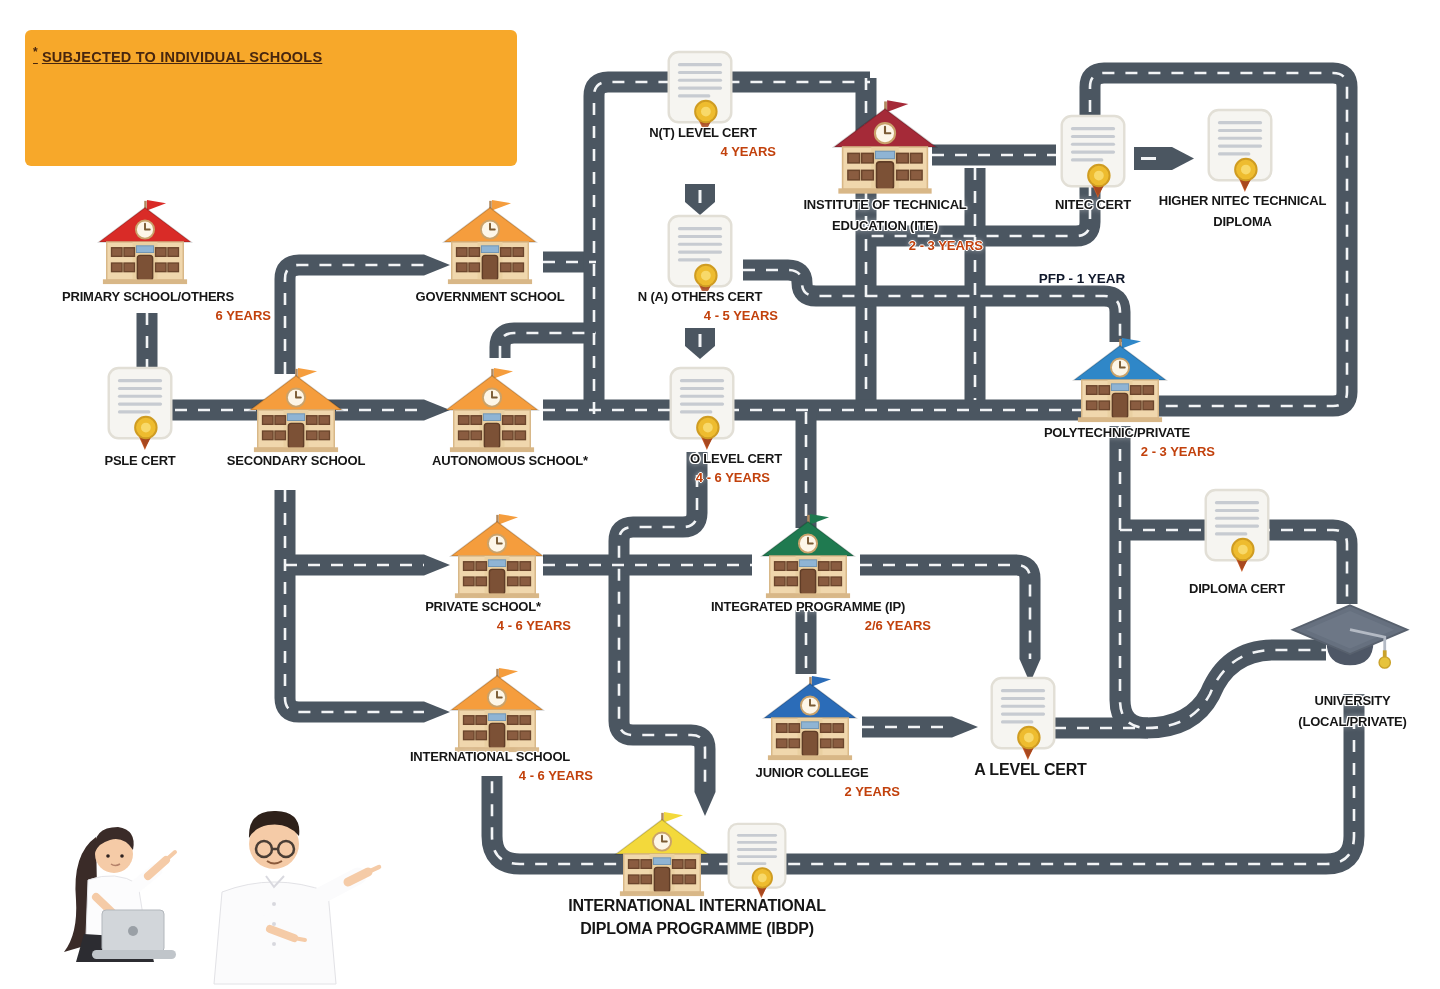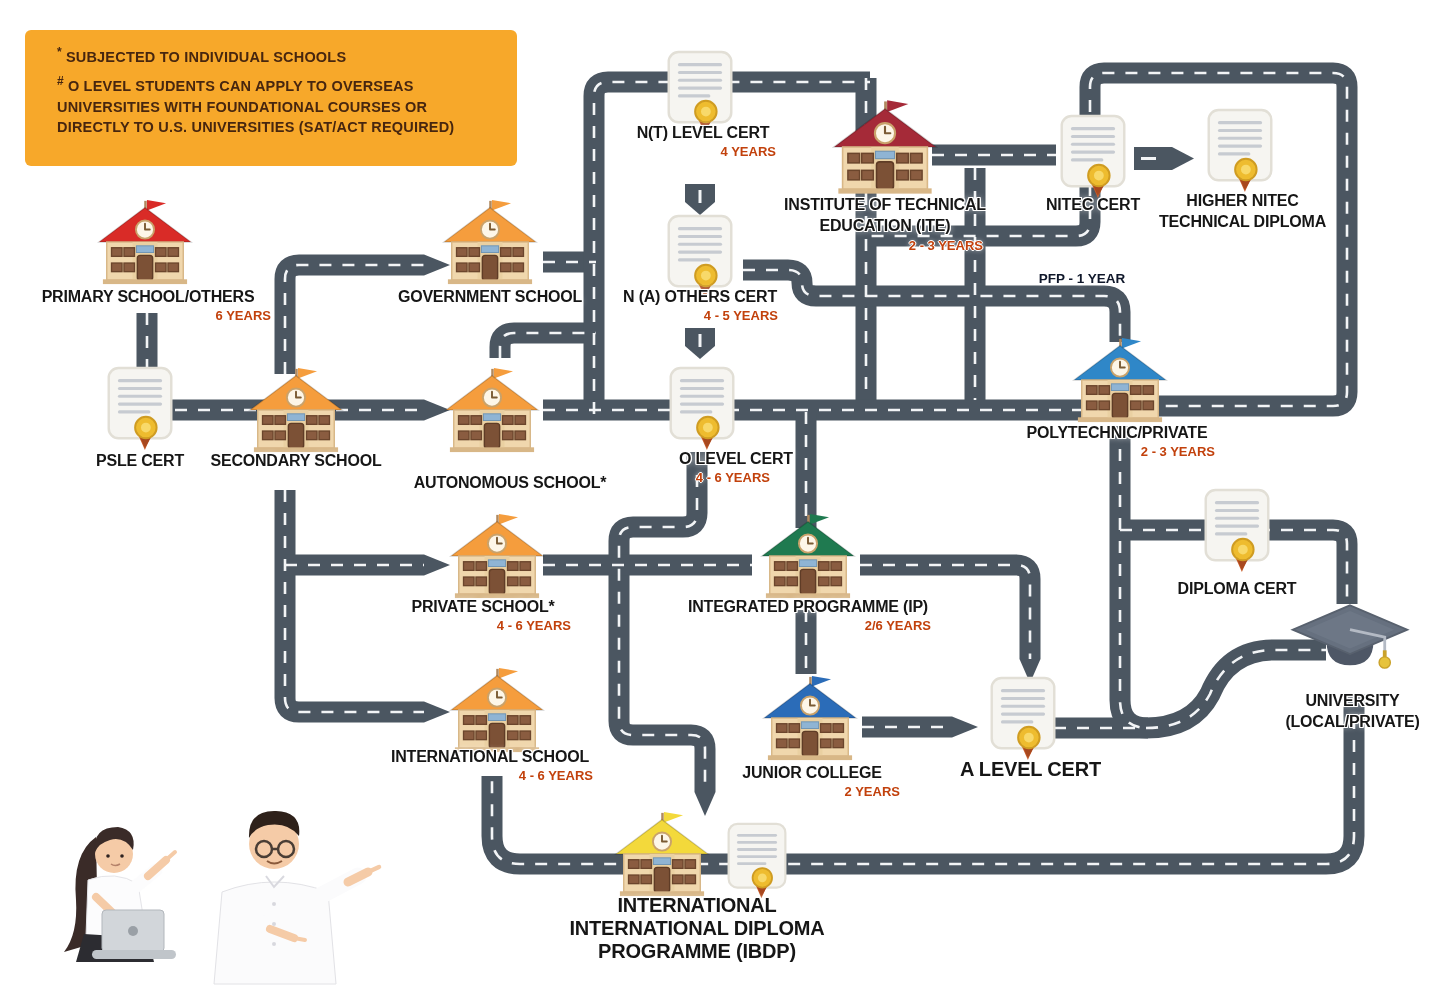--- a/index.html
+++ b/index.html
@@ -5,31 +5,31 @@
   html,body{margin:0;padding:0;background:#fff;}
   #stage{position:relative;width:1440px;height:989px;background:#ffffff;overflow:hidden;
          font-family:"Liberation Sans",sans-serif;}
   svg.layer{position:absolute;left:0;top:0;pointer-events:none;}
   .road{stroke:#4b5661;stroke-width:21;fill:none;stroke-linejoin:round;stroke-linecap:butt;}
   .dash{stroke:#f2f4f6;stroke-width:2.6;fill:none;stroke-dasharray:12 11;stroke-linejoin:round;}
   .arrow{fill:#4b5661;}
   .minidash{stroke:#f2f4f6;stroke-width:3;}
   .node-icon{position:absolute;}
   .lbl{position:absolute;font-weight:700;color:#161616;text-align:center;
-       font-size:16px;line-height:21px;letter-spacing:-0.2px;
+       font-size:13px;line-height:21px;letter-spacing:-0.2px;
        text-shadow:1px 0 0 #fff,-1px 0 0 #fff,0 1px 0 #fff,0 -1px 0 #fff,
                    1px 1px 0 #fff,-1px -1px 0 #fff,1px -1px 0 #fff,-1px 1px 0 #fff,0 0 6px #fff;}
-  .lbl.big{font-size:20px;line-height:23px;}
+  .lbl.big{font-size:16px;line-height:23px;}
   .yrs{position:absolute;font-weight:700;color:#c2410c;text-align:right;
        font-size:13px;line-height:16px;padding-right:12px;box-sizing:border-box;
        text-shadow:1px 0 0 #fff,-1px 0 0 #fff,0 1px 0 #fff,0 -1px 0 #fff,0 0 5px #fff;}
   .freelabel{position:absolute;font-weight:700;color:#0f172a;text-align:center;font-size:13.5px;
        text-shadow:1px 0 0 #fff,-1px 0 0 #fff,0 1px 0 #fff,0 -1px 0 #fff,0 0 5px #fff;}
   #notebox{position:absolute;left:25px;top:30px;width:492px;height:136px;background:#f7a82a;
-       border-radius:6px;box-sizing:border-box;padding:14px 18px 10px 32px;color:#47260f;}
+       border-radius:6px;box-sizing:border-box;padding:14px 18px 10px 8px;color:#47260f;text-decoration:underline;}
   .note-line{font-size:14.5px;font-weight:700;line-height:1.42;letter-spacing:.2px;margin-bottom:6px;}
   .note-line sup{font-size:12px;margin-right:4px;}
 </style>
 </head>
 <body>
 
 <div id="stage">
 
   <svg width="0" height="0" style="position:absolute" aria-hidden="true">
     <defs>
@@ -147,21 +147,20 @@
       <line class="minidash" x1="1141" y1="158.5" x2="1156" y2="158.5"></line>
       <polygon class="arrow" points="685,184 715,184 715,202 700,215 685,202"></polygon>
       <line class="minidash" x1="700" y1="190" x2="700" y2="203"></line>
       <polygon class="arrow" points="685,328 715,328 715,346 700,359 685,346"></polygon>
       <line class="minidash" x1="700" y1="334" x2="700" y2="347"></line>
     </g>
   </svg>
 
   <div id="notebox">
     <div class="note-line"><sup>*</sup><span>SUBJECTED TO INDIVIDUAL SCHOOLS</span></div>
-    <div class="note-line"><sup>#</sup><span>O LEVEL STUDENTS CAN APPLY TO OVERSEAS UNIVERSITIES WITH FOUNDATIONAL COURSES OR DIRECTLY TO U.S. UNIVERSITIES (SAT/ACT REQUIRED)</span></div>
   </div>
 
   <div>
     <svg class="node-icon" style="left:97px;top:198px;width:96px;height:88px;color:#d92b27">
         <use href="#sym-school"></use>
       </svg>
     <div class="lbl" style="left:13px;top:286px;width:270px">PRIMARY SCHOOL/OTHERS</div>
     <div class="yrs" style="left:13px;top:308px;width:270px">6 YEARS</div>
   </div>
 
@@ -183,21 +182,21 @@
     <svg class="node-icon" style="left:248px;top:366px;width:96px;height:88px;color:#f59d3d">
         <use href="#sym-school"></use>
       </svg>
     <div class="lbl" style="left:186px;top:450px;width:220px">SECONDARY SCHOOL</div>
   </div>
 
   <div>
     <svg class="node-icon" style="left:444px;top:366px;width:96px;height:88px;color:#f59d3d">
         <use href="#sym-school"></use>
       </svg>
-    <div class="lbl" style="left:395px;top:472px;width:230px">AUTONOMOUS SCHOOL*</div>
+    <div class="lbl" style="left:395px;top:450px;width:230px">AUTONOMOUS SCHOOL*</div>
   </div>
 
   <div>
     <svg class="node-icon" style="left:664px;top:50px;width:72px;height:86px">
         <use href="#sym-cert"></use>
       </svg>
     <div class="lbl" style="left:618px;top:122px;width:170px">N(T) LEVEL CERT</div>
     <div class="yrs" style="left:618px;top:144px;width:170px">4 YEARS</div>
   </div>
 

